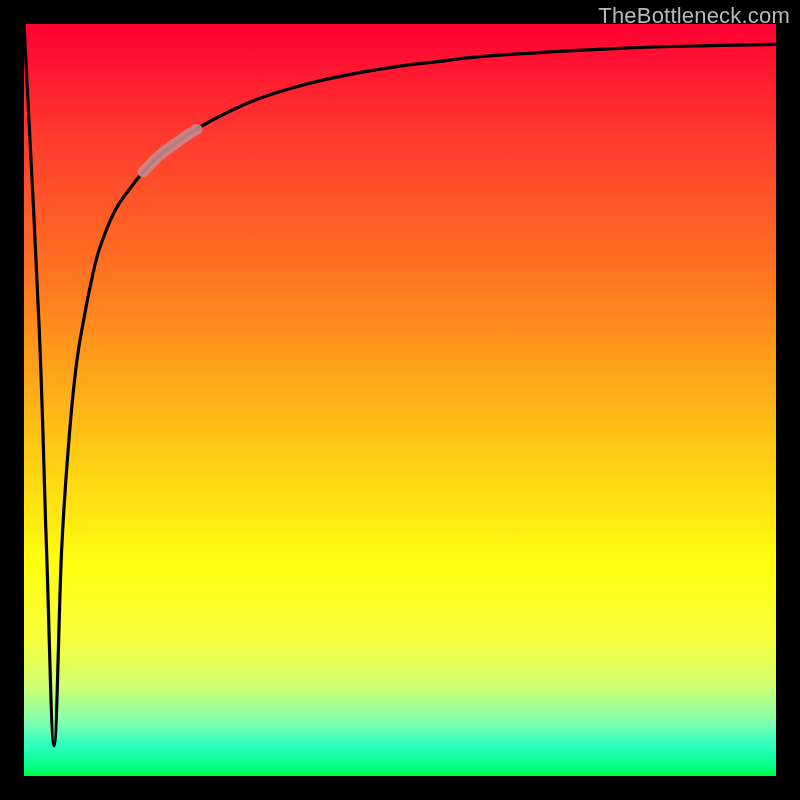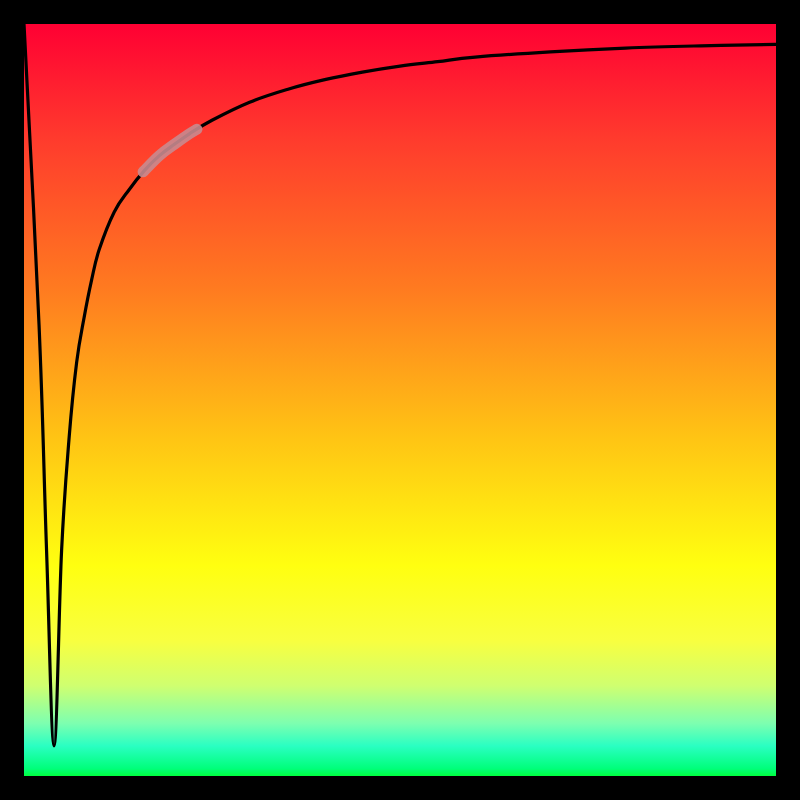--- a/index.html
+++ b/index.html
@@ -63,13 +63,14 @@
 
 <div class="chart-frame">
 
   <div class="plot-area">
     <svg class="curve-layer" viewBox="0 0 752 752">
       <path id="main-curve" fill="none" stroke="#000" stroke-width="3.2" stroke-linejoin="round" stroke-linecap="round" d="M 0.00 0.00 C 2.76 55.15, 10.90 204.29, 15.04 300.80 C 19.18 397.31, 19.80 449.19, 22.56 526.40 C 25.32 603.61, 27.32 721.92, 30.08 721.92 C 32.84 721.92, 34.84 582.93, 37.60 526.40 C 40.36 469.87, 42.36 448.07, 45.12 413.60 C 47.88 379.13, 49.88 360.46, 52.64 338.40 C 55.40 316.34, 57.40 308.45, 60.16 293.28 C 62.92 278.11, 64.92 268.09, 67.68 255.68 C 70.44 243.27, 71.06 238.01, 75.20 225.60 C 79.34 213.19, 84.73 199.03, 90.24 188.00 C 95.75 176.97, 99.77 173.02, 105.28 165.44 C 110.79 157.86, 114.81 152.84, 120.32 146.64 C 125.83 140.44, 129.85 136.43, 135.36 131.60 C 140.87 126.77, 144.89 124.32, 150.40 120.32 C 155.91 116.32, 158.55 114.20, 165.44 109.79 C 172.33 105.38, 176.97 102.05, 188.00 96.26 C 199.03 90.47, 211.81 83.86, 225.60 78.21 C 239.39 72.56, 249.41 69.56, 263.20 65.42 C 276.99 61.29, 287.01 58.82, 300.80 55.65 C 314.59 52.48, 324.61 50.61, 338.40 48.13 C 352.19 45.65, 362.21 44.04, 376.00 42.11 C 389.79 40.18, 399.81 39.25, 413.60 37.60 C 427.39 35.95, 430.52 34.88, 451.20 33.09 C 471.88 31.30, 498.83 29.48, 526.40 27.82 C 553.97 26.17, 574.03 25.17, 601.60 24.06 C 629.17 22.96, 649.23 22.50, 676.80 21.81 C 704.37 21.12, 738.21 20.58, 752.00 20.30"></path>
       <path id="highlight-curve" fill="none" stroke="#c98a8f" stroke-opacity="0.9" stroke-width="11" stroke-linecap="round" d="M 120.32 146.64 C 120.32 146.64, 117.56 149.40, 120.32 146.64 C 123.08 143.88, 129.85 136.43, 135.36 131.60 C 140.87 126.77, 144.89 124.32, 150.40 120.32 C 155.91 116.32, 161.30 112.55, 165.44 109.79 C 169.58 107.03, 171.58 106.11, 172.96 105.28"></path>
     </svg>
   </div>
 
+  <div class="attribution">TheBottleneck.com</div>
 </div>
 
 </body></html>

